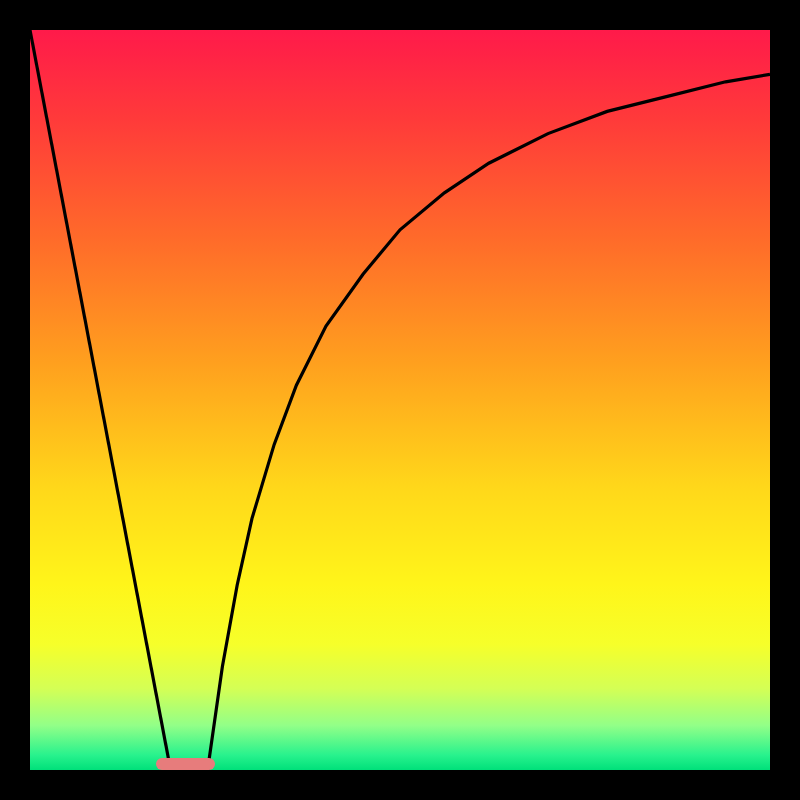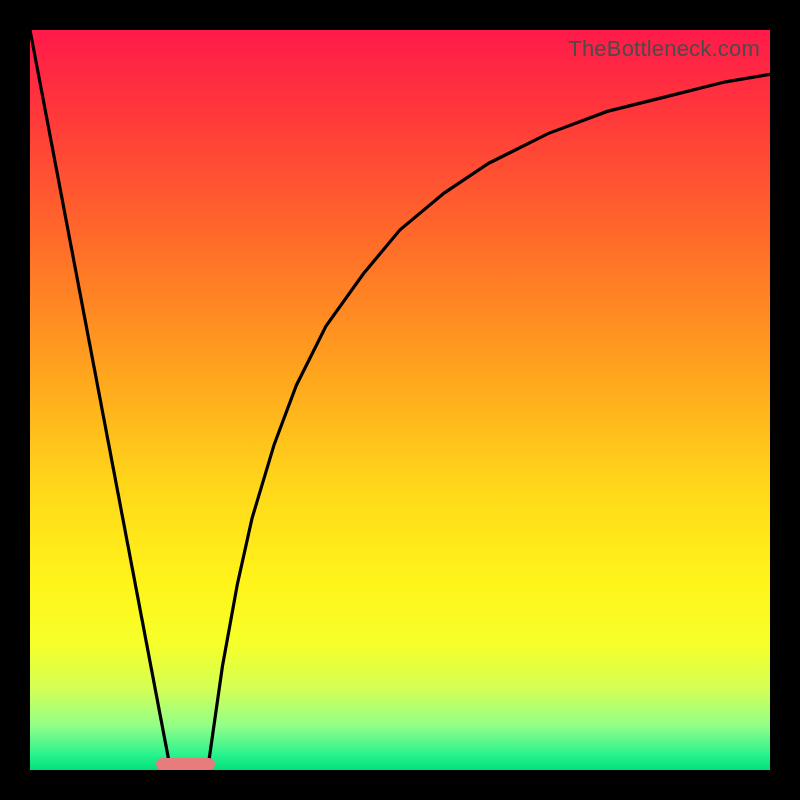--- a/index.html
+++ b/index.html
@@ -60,21 +60,20 @@
     background: #e77c7c;
   }
 </style>
 </head>
 <body>
 
 <div class="frame">
 
   <div class="plot">
 
-    <span class="wm">TheBottleneck.com</span>
 
     <svg class="curves" viewBox="0 0 740 740" preserveAspectRatio="none">
       <path d="M0.0 0.0 L140.6 740.0" fill="none" stroke="#000000" stroke-width="3.2"></path>
       <path d="M177.6 740.0 L192.4 636.4 L207.2 555.0 L222.0 488.4 L244.2 414.4 L266.4 355.2 L296.0 296.0 L333.0 244.2 L370.0 199.8 L414.4 162.8 L458.8 133.2 L518.0 103.6 L577.2 81.4 L636.4 66.6 L695.6 51.8 L740.0 44.4" fill="none" stroke="#000000" stroke-width="3.2"></path>
     </svg>
 
     <div class="marker" style="width: 59.2px; left: 125.8px; bottom: 0px; background: rgb(231, 124, 124);"></div>
 
   </div>
 </div>

